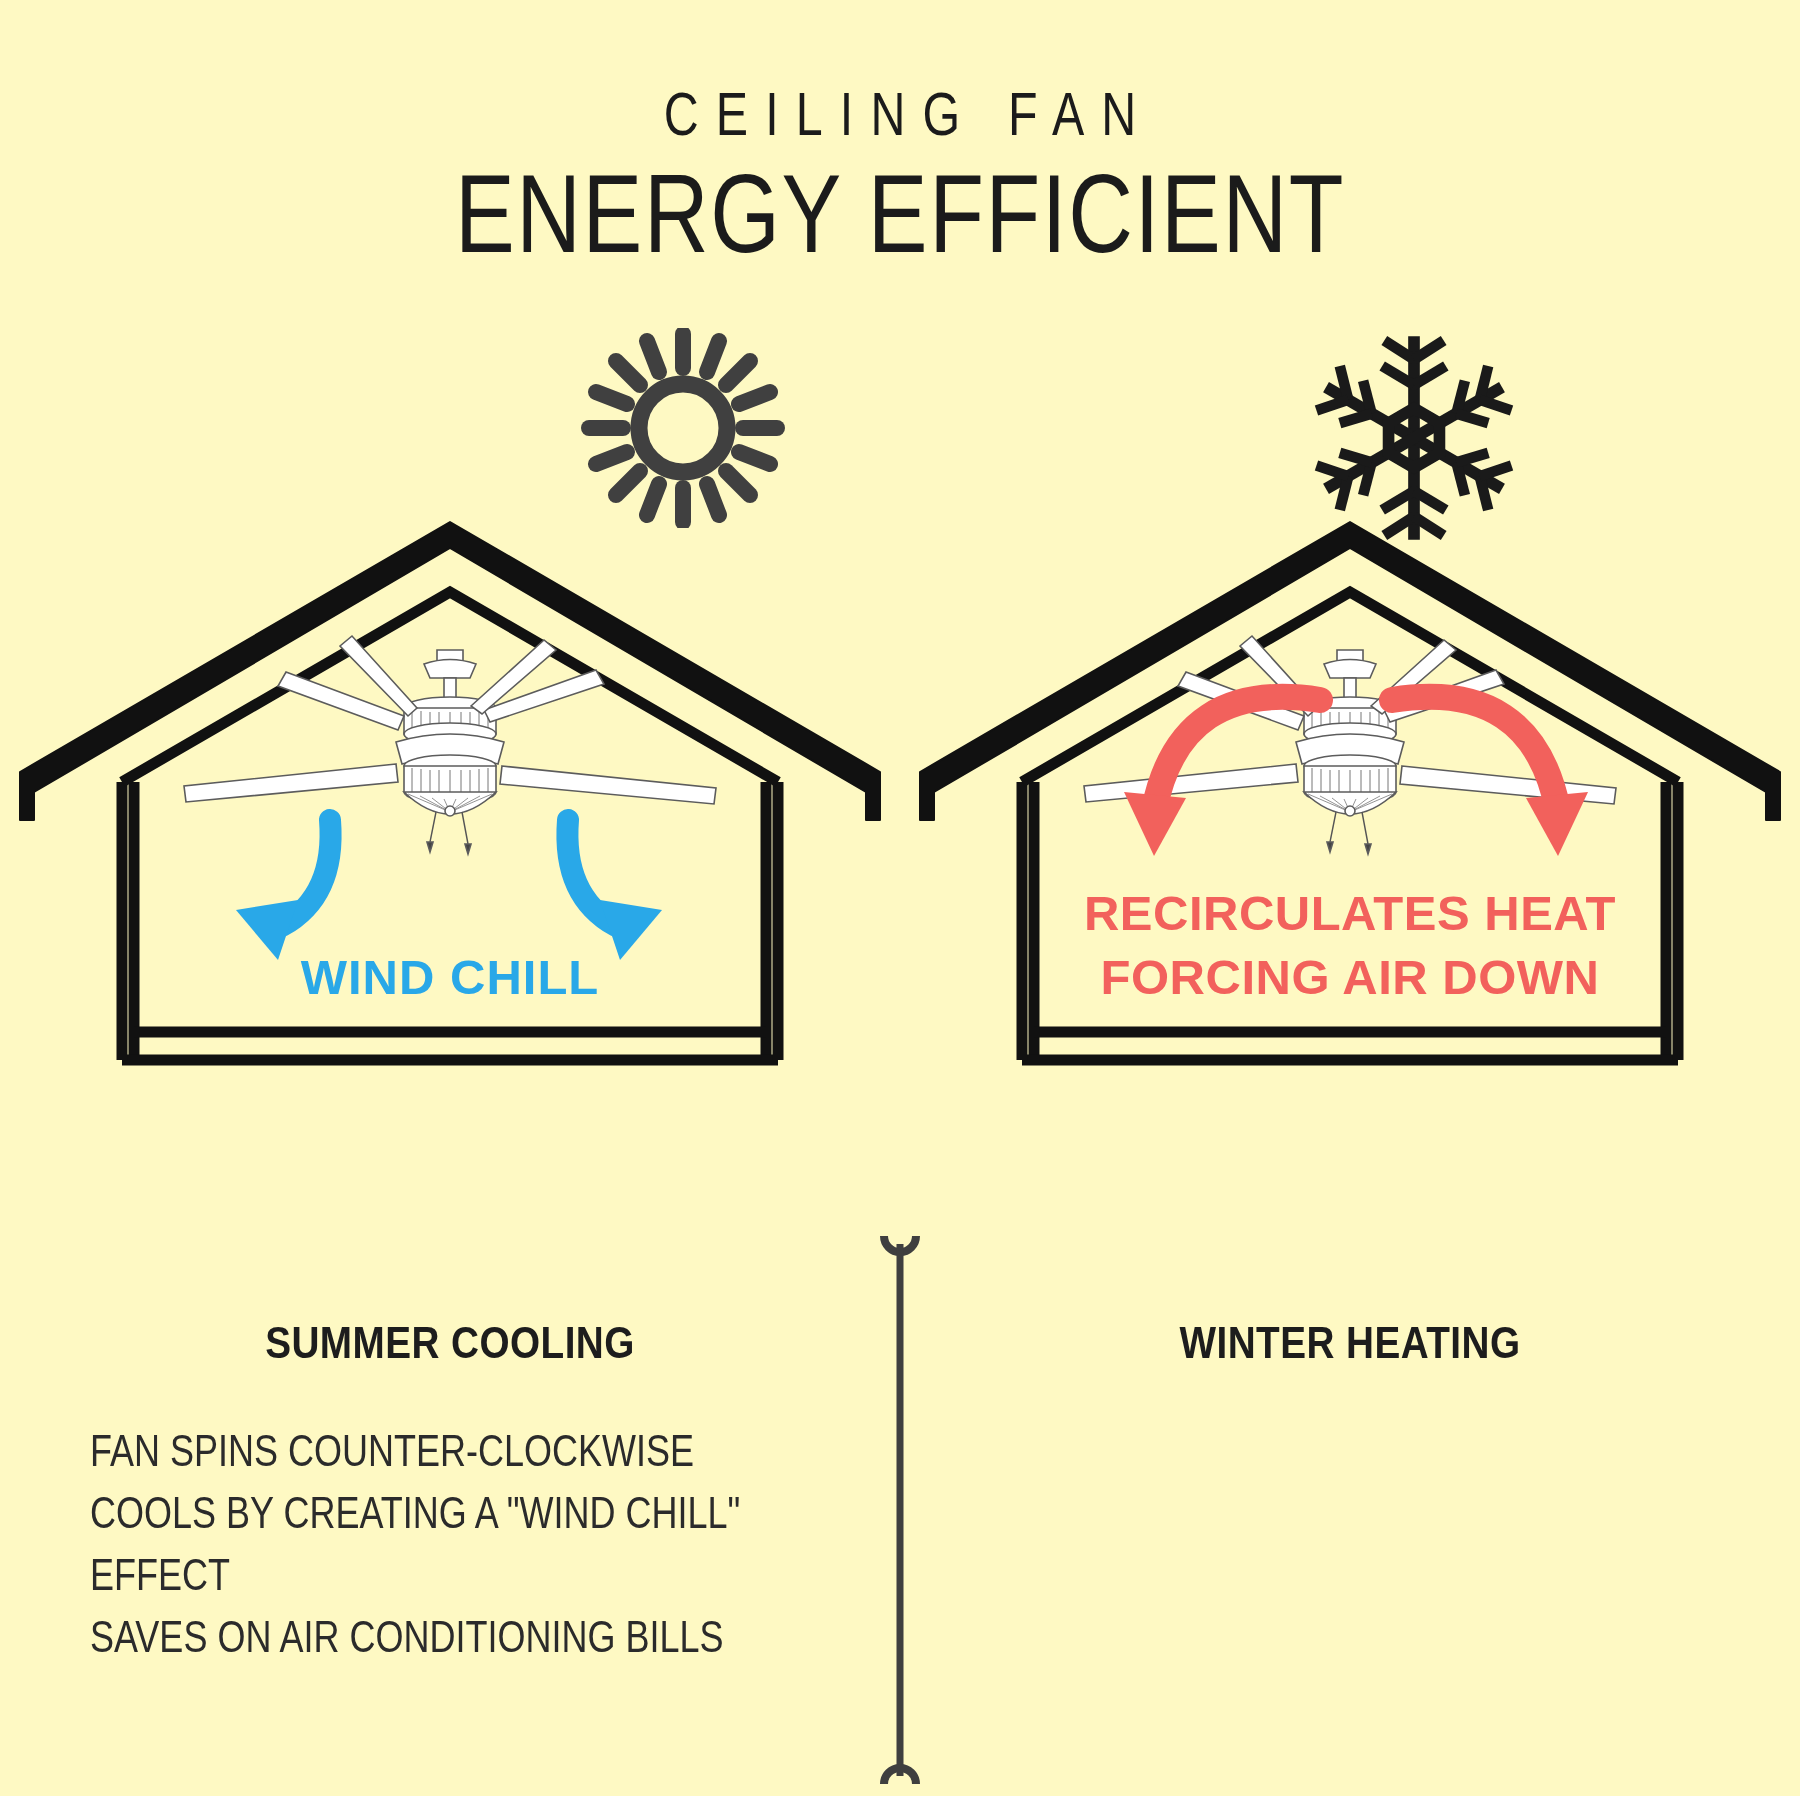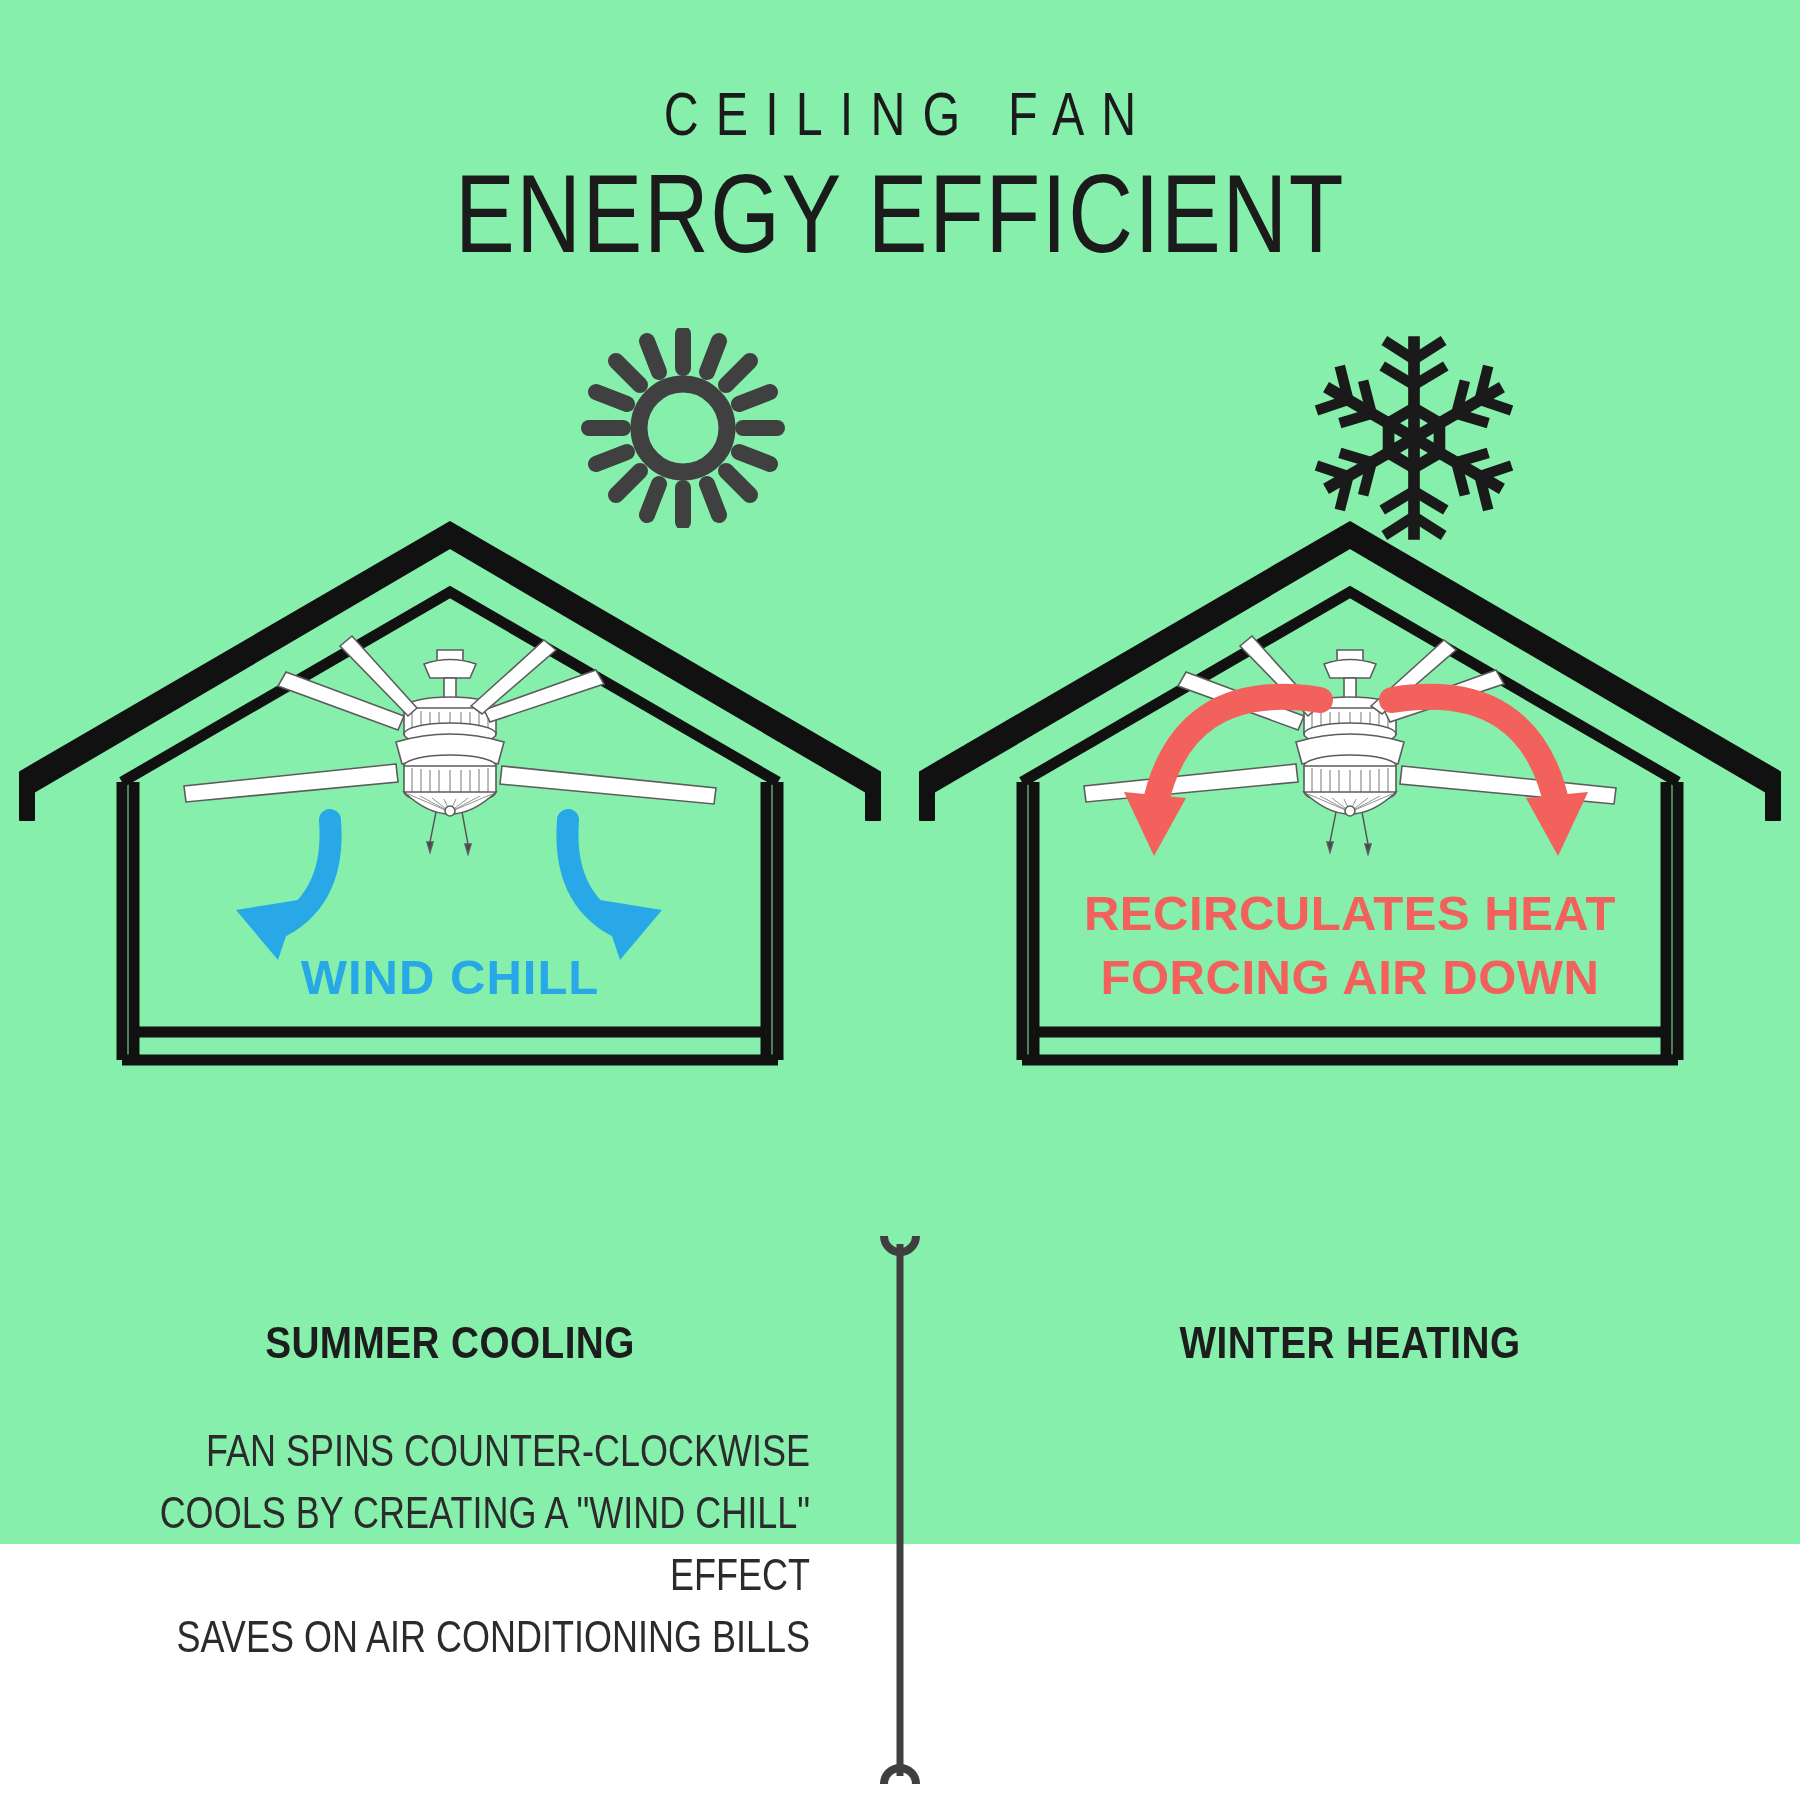--- a/index.html
+++ b/index.html
@@ -4,22 +4,22 @@
 <style>
   * { box-sizing: border-box; margin: 0; padding: 0; }
   html, body {
     width: 1800px; height: 1800px;
     background: #ffffff;
     font-family: "Liberation Sans", sans-serif;
     overflow: hidden;
   }
   #page {
     position: relative;
-    width: 1800px; height: 1544px;
-    background: #86efac;
+    width: 1800px; height: 1796px;
+    background: #fef9c3;
   }
 
   
   .title-kicker {
     position: absolute;
     top: 78px; left: 0; width: 1800px;
     text-align: center;
     font-family: "Liberation Sans", sans-serif;
     font-size: 62px;
     font-weight: 300;
@@ -64,21 +64,21 @@
     font-size: 44px;
     letter-spacing: 0.5px;
     color: #1d1d1d;
     transform: scaleX(0.88);
     transform-origin: 50% 50%;
     white-space: nowrap;
   }
   .caption-body {
     position: absolute;
     top: 1420px; left: 0; width: 900px;
-    text-align: right;
+    text-align: left;
     font-family: "Liberation Sans", sans-serif;
     font-weight: 300;
     font-size: 45px;
     line-height: 62px;
     color: #2b2b2b;
   }
   .caption-body .ln {
     display: block;
     transform: scaleX(0.80);
     transform-origin: 50% 50%;

